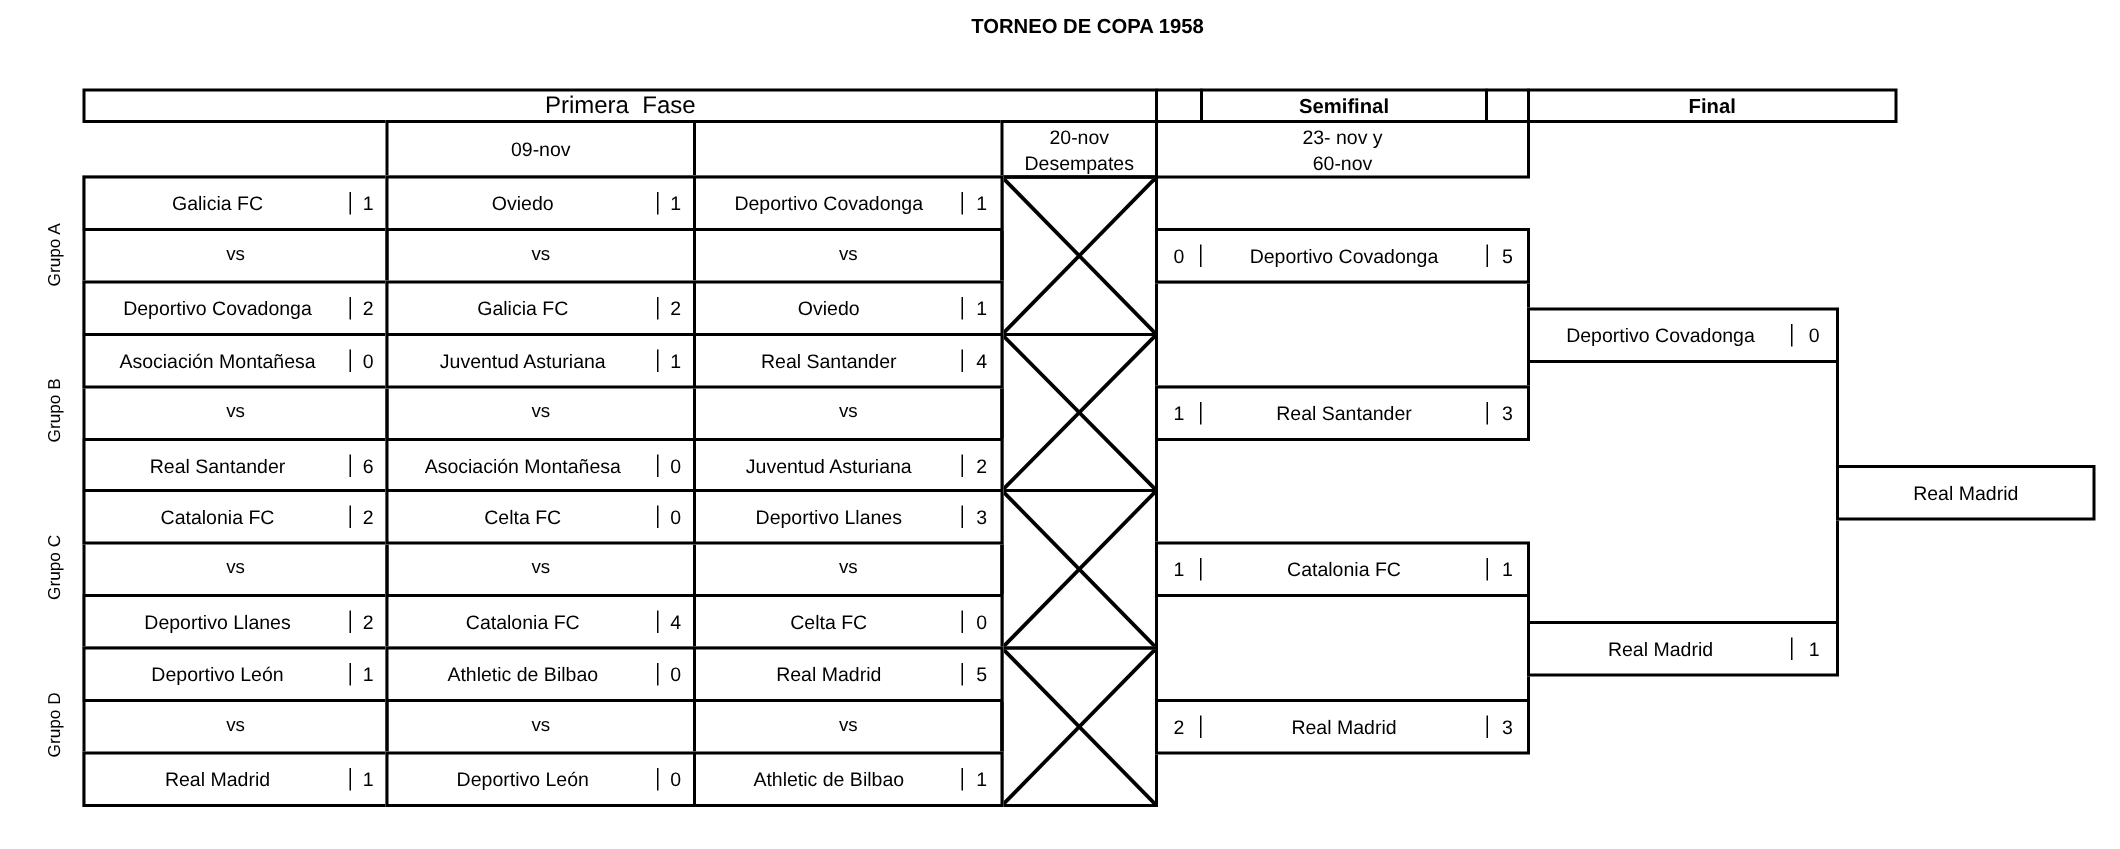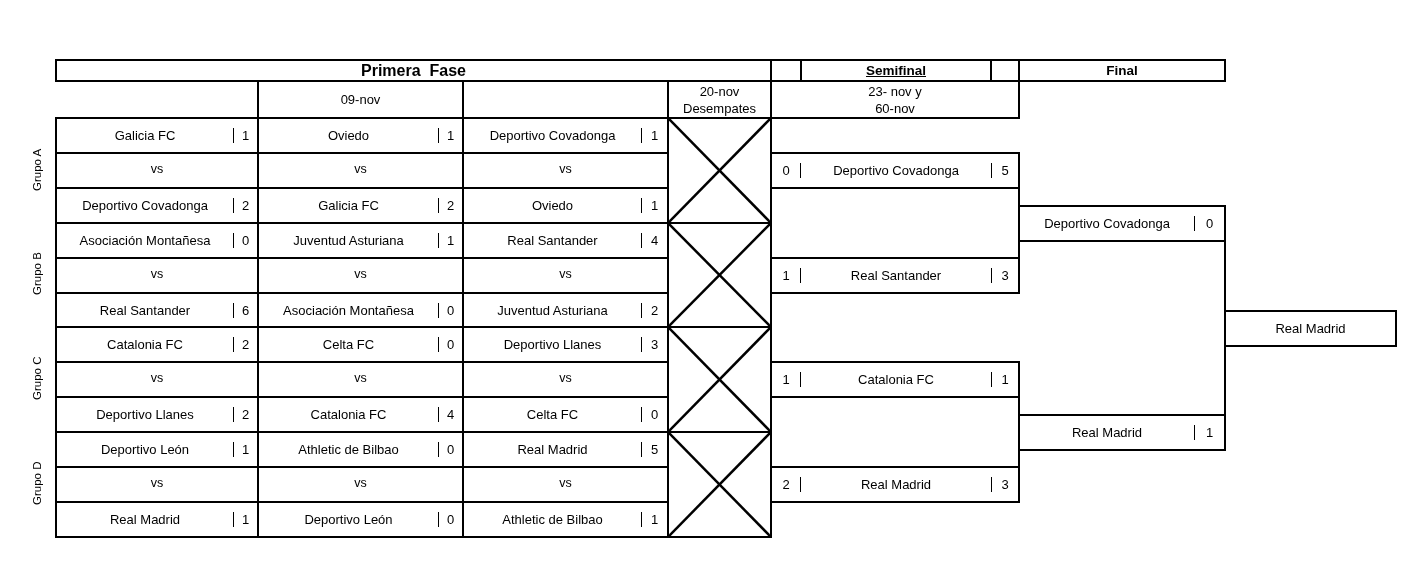--- a/index.html
+++ b/index.html
@@ -9,40 +9,41 @@
   .b    { border:2px solid #000; }
   .bg   { background:#ffffff; }
   .flexc{ display:flex; align-items:center; justify-content:center; }
   .row  { display:flex; align-items:center; }
   .team { flex:1; display:flex; align-items:center; justify-content:center; font-size:13px; overflow:hidden; white-space:nowrap; }
   .score{ display:flex; align-items:center; justify-content:center; font-size:13px; }
   .dvl  { border-left:1px solid #000; }
   .dvr  { border-right:1px solid #000; }
   .vs   { text-align:center; line-height:35px; font-size:12.5px; }
   .hdr  { font-weight:bold; font-size:13.5px; white-space:pre; }
-  .hdr-big { font-weight:bold; font-size:16px; white-space:pre; }
+  .hdr-big { font-weight:normal; font-size:16px; white-space:pre; }
   .date { font-size:13px; }
   .date2{ flex-direction:column; line-height:17px; text-align:right; }
   .glabel{ writing-mode:vertical-rl; transform:rotate(180deg); font-size:11.5px;
            display:flex; align-items:center; justify-content:center; }
   .title{ font-weight:bold; font-size:13.5px; text-align:center; }
   .xcell svg { display:block; width:100%; height:100%; }
   .vline{ background:#000; }
 </style>
 </head>
 <body>
 
 <div class="page">
 
+  <div class="abs title" style="left:55px;top:10px;width:1340px;height:18px;">TORNEO DE COPA 1958</div>
 
   <div class="abs b bg flexc hdr-big" style="left:55px;top:59px;width:717px;height:23px;">Primera  Fase</div>
   <div class="abs b bg" style="left:770px;top:59px;width:32px;height:23px;"></div>
-  <div class="abs b bg flexc hdr" style="left:800px;top:59px;width:192px;height:23px;text-decoration:underline;">Semifinal</div>
+  <div class="abs b bg flexc hdr" style="left:800px;top:59px;width:192px;height:23px;">Semifinal</div>
   <div class="abs b bg" style="left:990px;top:59px;width:30px;height:23px;"></div>
-  <div class="abs b bg flexc hdr" style="left:1018px;top:59px;width:208px;height:23px;">Final</div>
+  <div class="abs b bg flexc hdr" style="left:1018px;top:59px;width:247px;height:23px;">Final</div>
 
   <div class="abs b bg flexc date" style="left:257px;top:80px;width:207px;height:39px;">09-nov</div>
   <div class="abs b bg flexc date date2" style="left:667px;top:80px;width:105px;height:39px;">
     <span>20-nov</span>
     <span>Desempates</span>
   </div>
   <div class="abs b bg flexc date date2" style="left:770px;top:80px;width:250px;height:39px;">
     <span>23- nov y</span>
     <span>60-nov</span>
   </div>

